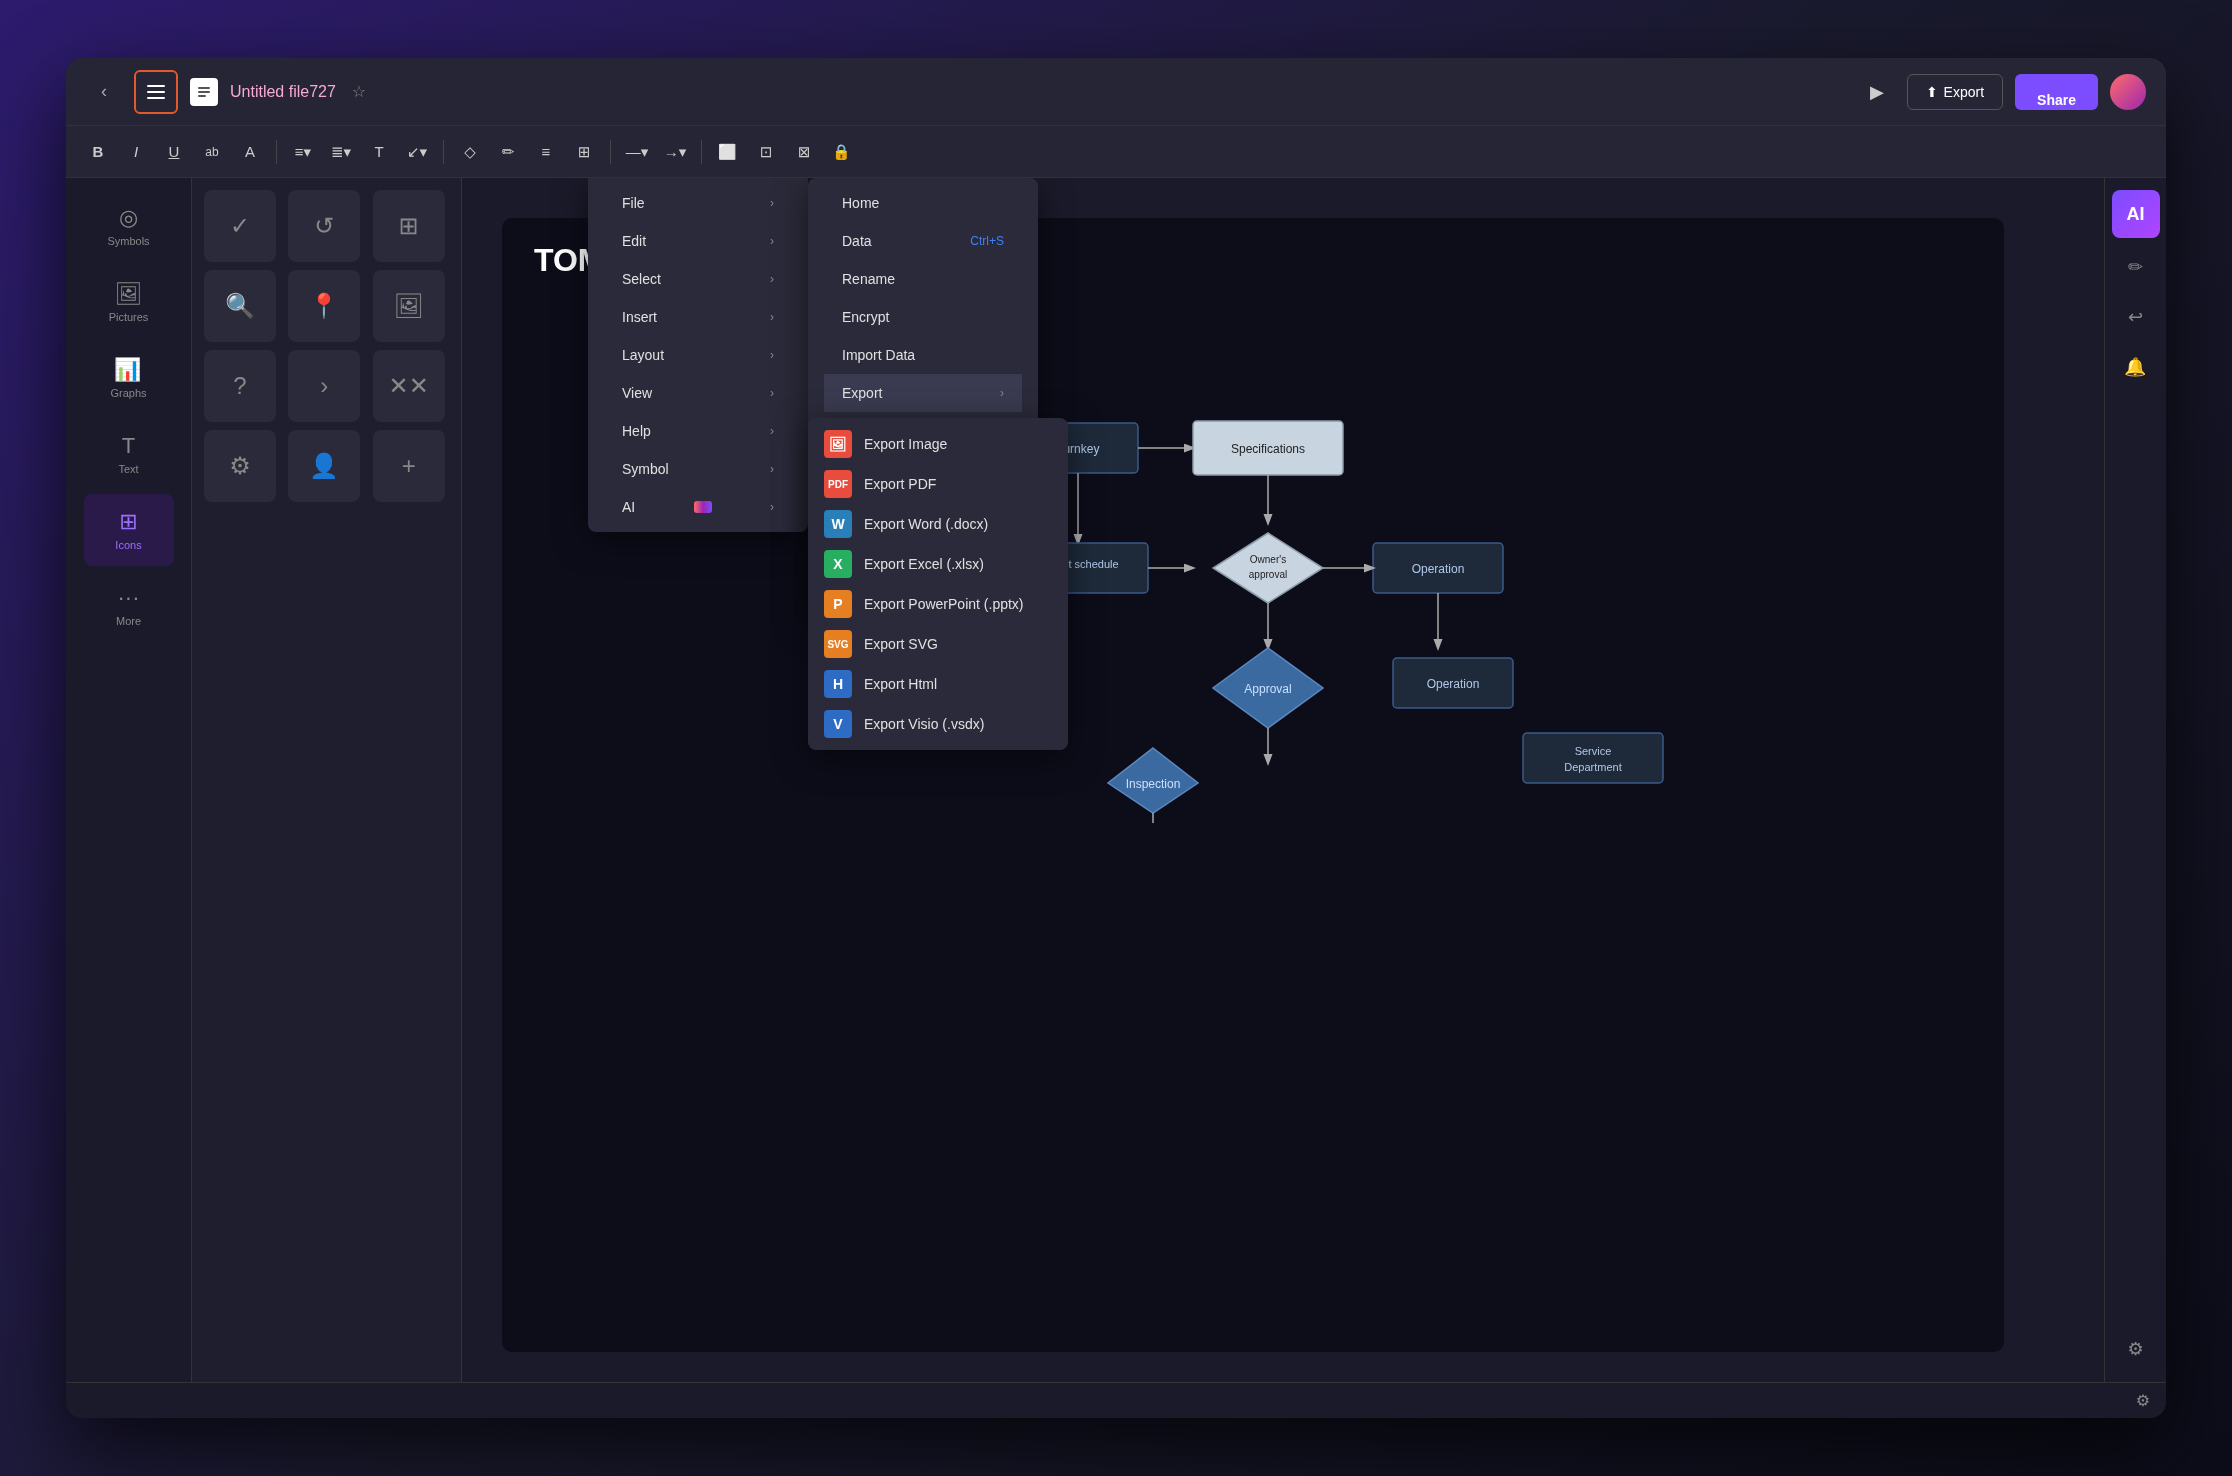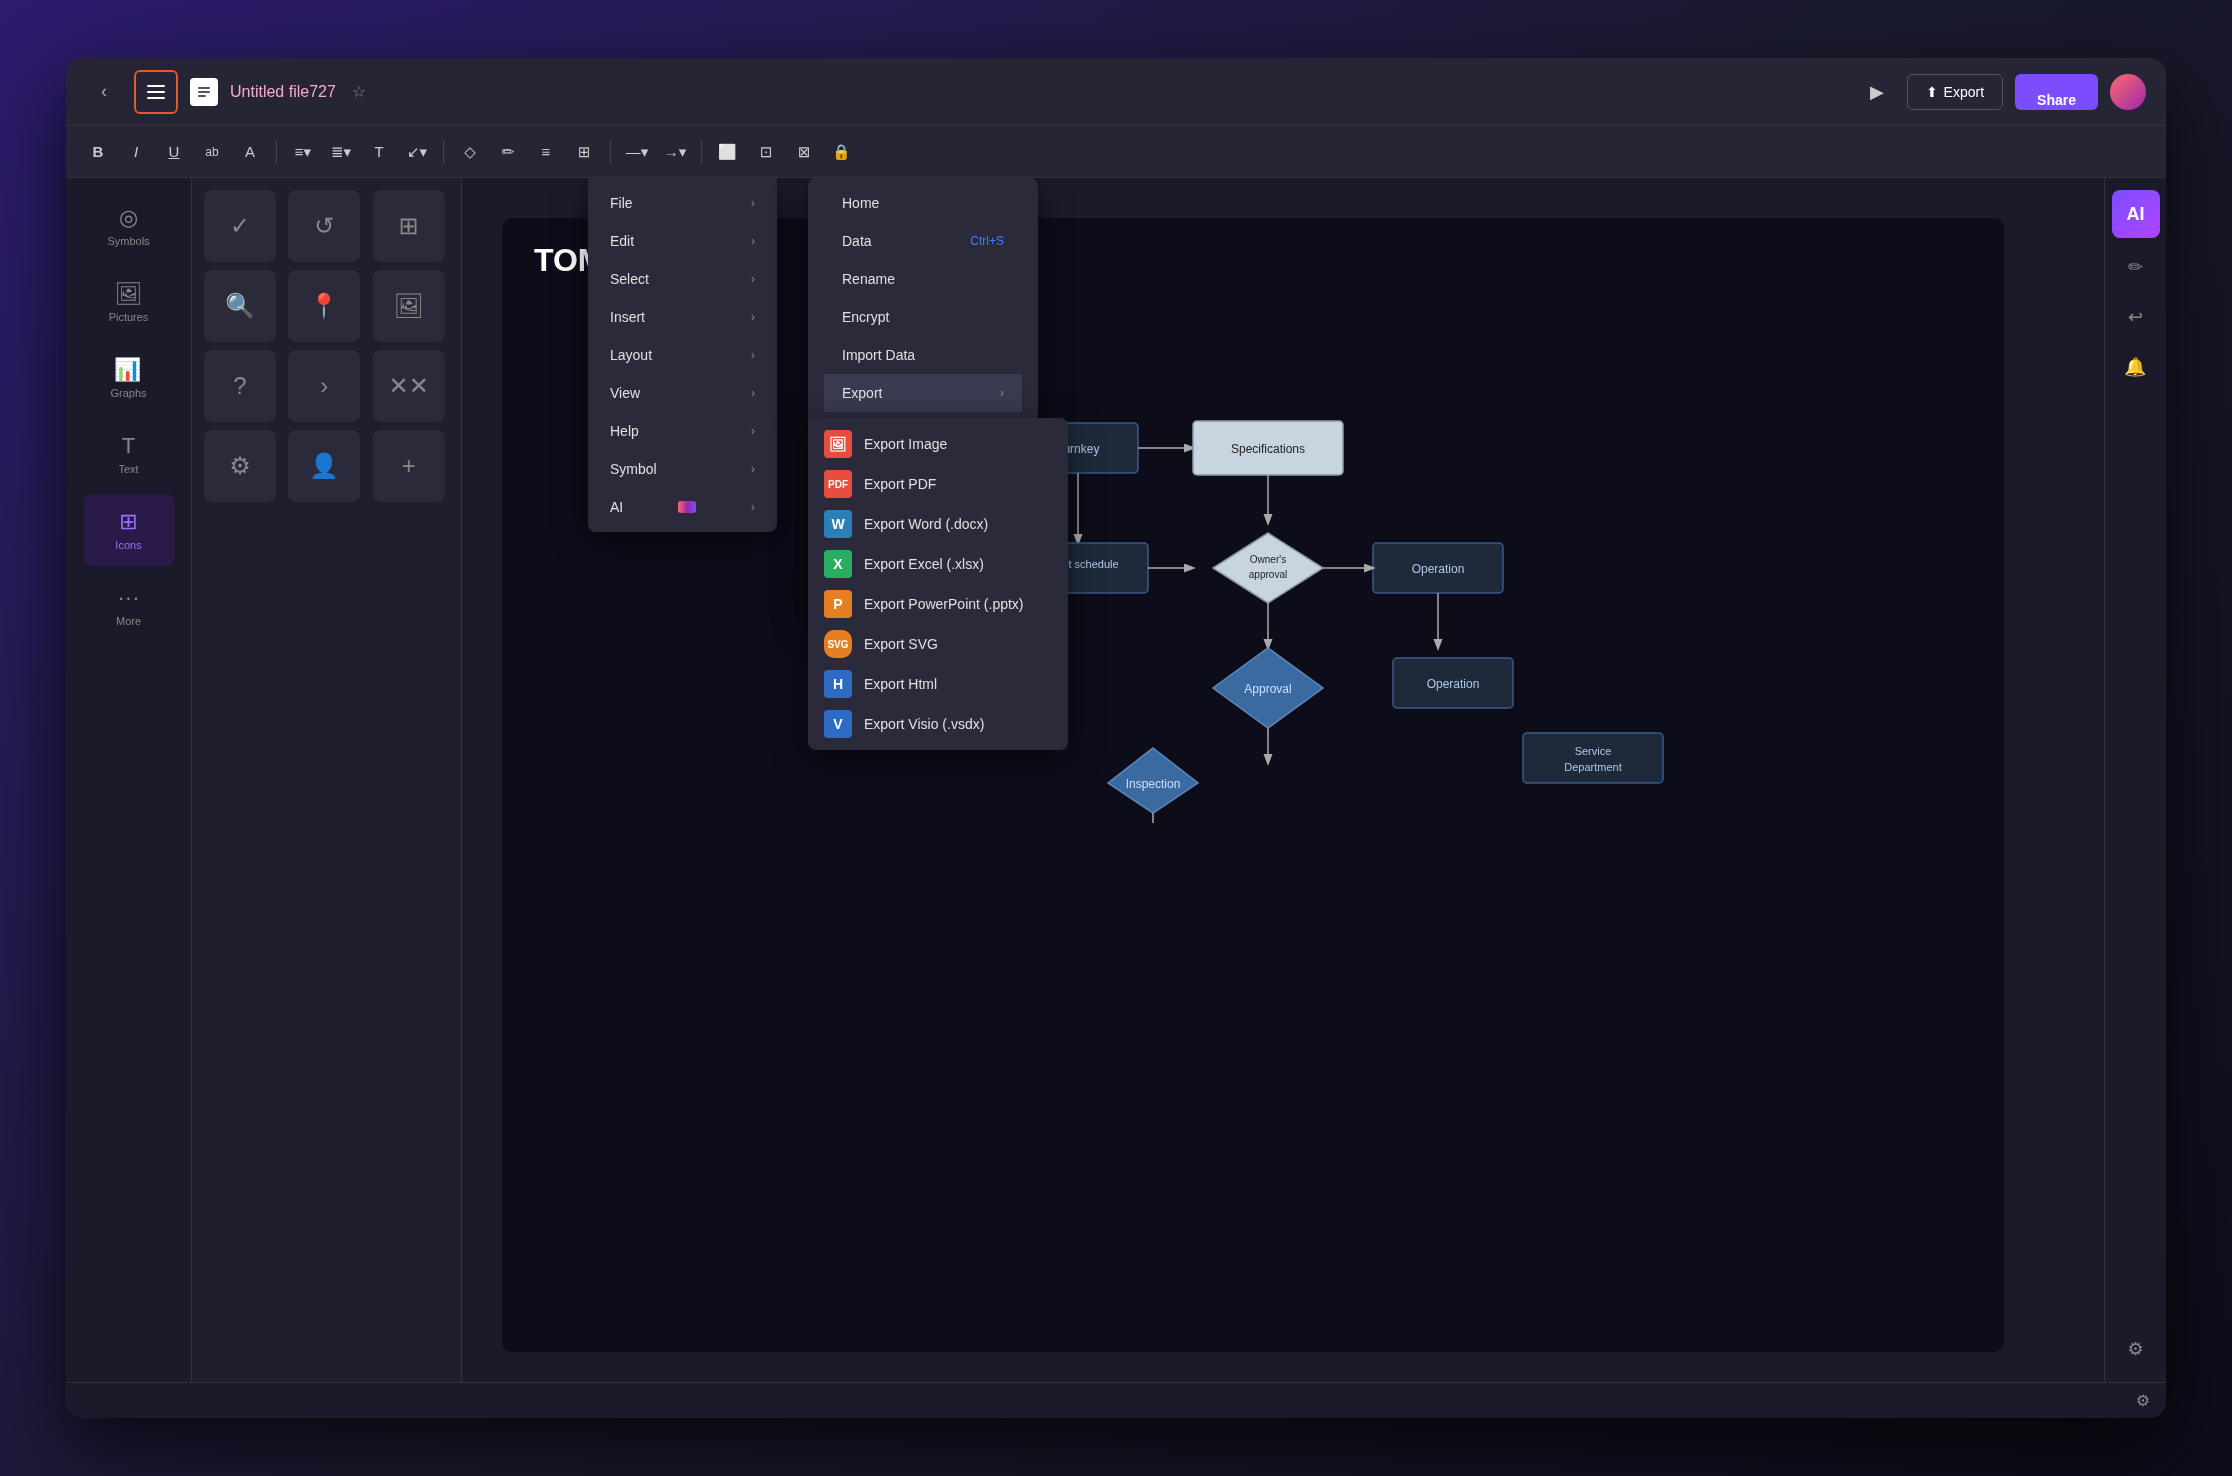--- a/index.html
+++ b/index.html
@@ -243,24 +243,24 @@
     .menu-overlay {
       position: absolute;
       top: 0; left: 0; right: 0; bottom: 0;
       z-index: 100;
       pointer-events: none;
     }
     
     .file-menu {
       position: absolute;
       top: 0; left: 126px;
-      width: 189px;
+      width: 220px;
       background: #2a2a3a;
       border-radius: 0 0 8px 8px;
-      padding: 6px 4px;
+      padding: 6px 16px;
       box-shadow: 0 8px 32px rgba(0,0,0,0.5);
       pointer-events: all;
     }
     .menu-item {
       height: 38px;
       padding: 0 18px;
       display: flex;
       align-items: center;
       justify-content: space-between;
       color: #e0e0e0;
@@ -616,21 +616,21 @@
           </div>
           <div class="export-item">
             <div class="export-icon icon-excel">X</div>
             <span>Export Excel (.xlsx)</span>
           </div>
           <div class="export-item">
             <div class="export-icon icon-pptx">P</div>
             <span>Export PowerPoint (.pptx)</span>
           </div>
           <div class="export-item">
-            <div class="export-icon icon-svg" style="font-size:10px;border-radius:10px;">SVG</div>
+            <div class="export-icon icon-svg" style="font-size:10px;">SVG</div>
             <span>Export SVG</span>
           </div>
           <div class="export-item">
             <div class="export-icon icon-html">H</div>
             <span>Export Html</span>
           </div>
           <div class="export-item">
             <div class="export-icon icon-visio">V</div>
             <span>Export Visio (.vsdx)</span>
           </div>

